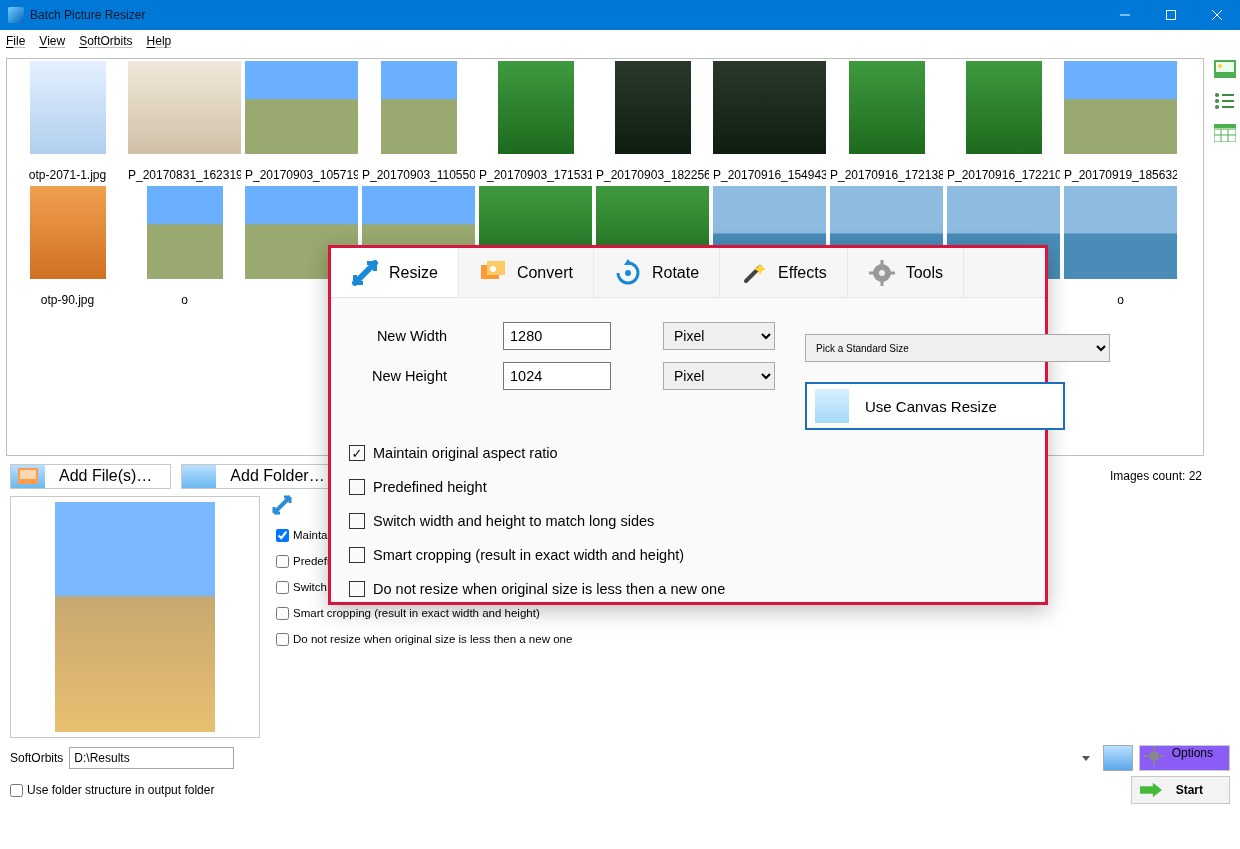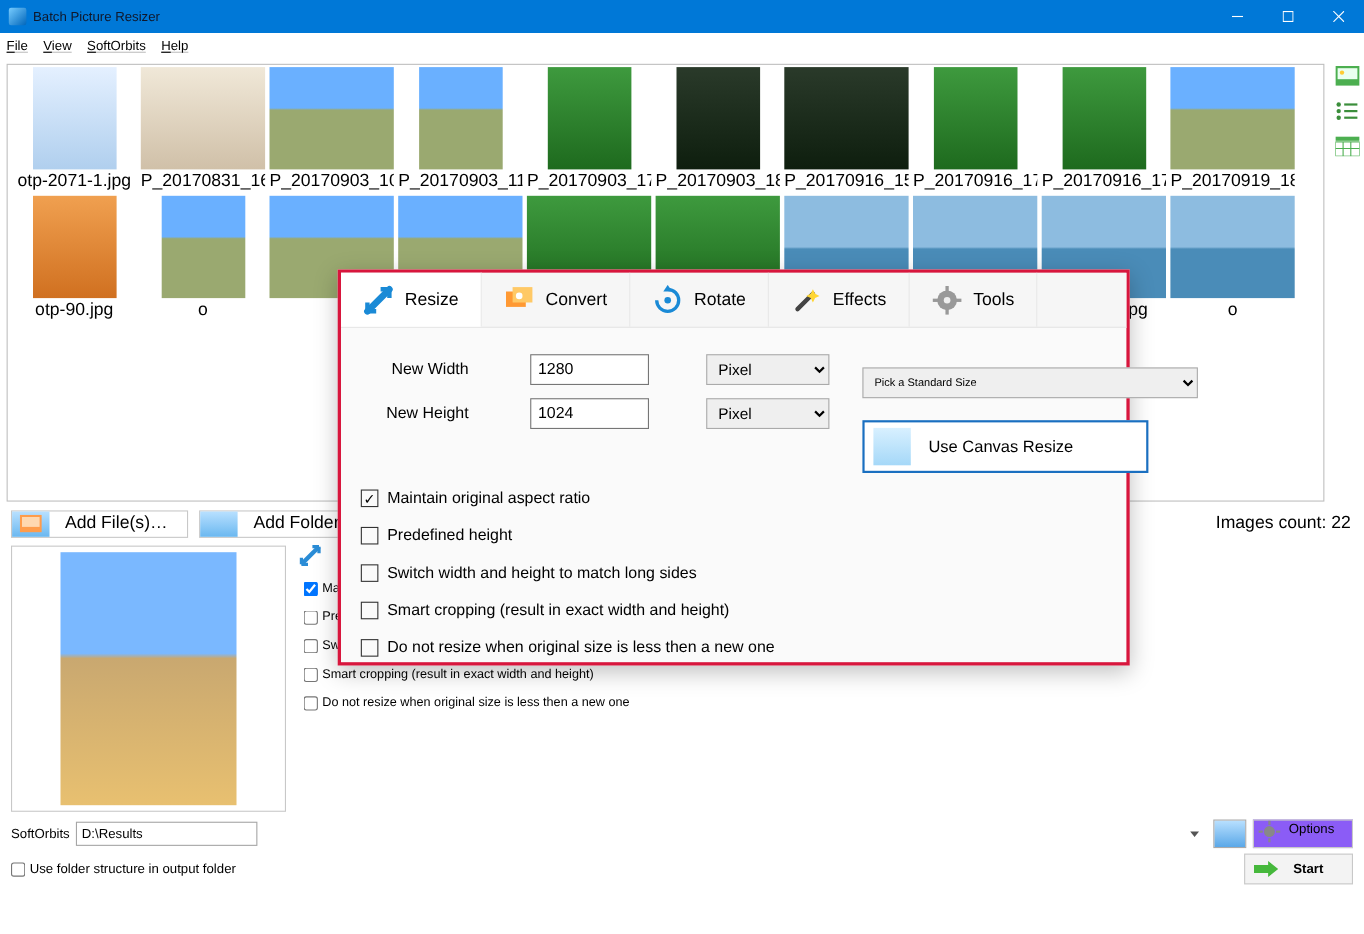--- a/index.html
+++ b/index.html
@@ -18,30 +18,30 @@
 .menubar span { margin-right: 14px; text-decoration: underline; text-decoration-color: rgba(0,0,0,0.25); text-underline-offset: 2px; cursor: default; }
 .menubar span:first-letter { text-decoration: underline; }
 
 
 .main-row { display: flex; height: 410px; }
 .thumb-area { flex: 1; border: 1px solid #bfbfbf; margin: 6px; padding: 2px 4px; overflow: hidden; position: relative; }
 .thumb-grid { display: flex; flex-wrap: wrap; gap: 4px 4px; }
 .thumb { width: 113px; display: flex; flex-direction: column; align-items: center; }
 .thumb-img { width: 113px; height: 93px; background: #b8d8f0; position: relative; overflow: hidden; }
 .thumb-img.portrait { width: 76px; margin: 0 auto; }
-.thumb-label { font-size: 16px; text-align: center; margin-top: 2px; white-space: nowrap; max-width: 113px; overflow: hidden; }
+.thumb-label { font-size: 12px; text-align: center; margin-top: 14px; white-space: nowrap; max-width: 113px; overflow: hidden; }
 .view-buttons { width: 30px; padding: 6px 4px; display: flex; flex-direction: column; gap: 10px; }
 .viewbtn { width: 22px; height: 22px; display: flex; align-items: center; justify-content: center; cursor: pointer; }
 
 
 .addrow { display: flex; align-items: center; padding: 0 10px; height: 32px; margin-top: -2px; }
 .addbtn { display: flex; align-items: center; border: 1px solid #c8c8c8; height: 25px; padding: 0 18px 0 0; margin-right: 10px; font-size: 16px; cursor: pointer; }
 .addbtn .addbtn-icon { width: 34px; height: 23px; background: linear-gradient(#b8e0ff,#6bb8f0); margin-right: 14px; display: flex; align-items: center; justify-content: center; }
 .addbtn .folder-icon { width: 34px; height: 23px; background: linear-gradient(#b8e0ff,#6bb8f0); margin-right: 14px; }
-.imgcount { margin-left: auto; font-size: 16px; margin-right: 2px; }
+.imgcount { margin-left: auto; font-size: 12px; margin-right: 28px; }
 
 
 .lower { display: flex; padding: 0 10px; height: 250px; }
 .preview { width: 250px; border: 1px solid #c8c8c8; margin: 4px 8px 4px 0; background: #fff; display: flex; align-items: center; justify-content: center; }
 .preview-img { width: 160px; height: 230px; background: linear-gradient(#7ab8ff 40%, #c9a870 42%, #e8c070); }
 .lower-panel { flex: 1; position: relative; }
 .small-tabs { display: flex; height: 26px; align-items: center; gap: 24px; padding-left: 4px; }
 .small-tab-icon { width: 20px; height: 20px; }
 .small-opts { padding: 4px 0 0 8px; }
 .small-opts .chk { display: flex; align-items: center; font-size: 11.5px; height: 26px; }
@@ -56,21 +56,21 @@
 .footer .dest-drop { position: absolute; right: 3px; top: 3px; width: 16px; height: 16px; display:flex; align-items:center; justify-content:center; }
 .folder-btn { width: 30px; height: 26px; background: linear-gradient(#b8e0ff,#5ba8e8); border: 1px solid #aaa; }
 .opt-btn { display: flex; align-items: flex-start; border: 1px solid #c8c8c8; height: 26px; padding: 0 16px 0 4px; gap: 8px; background:#8b5cf6; }
 .opt-btn .gear { width: 20px; height: 20px; }
 .footer2 { display:flex; align-items:center; padding: 2px 10px; font-size: 12px; }
 .footer2 input { margin-right: 4px; }
 .start-btn { display:flex; align-items:center; margin-left:auto; border:1px solid #c8c8c8; height: 28px; padding: 0 26px 0 8px; background:#f3f3f3; font-weight:bold; }
 .start-btn .arrow { width: 22px; height: 16px; margin-right: 14px; }
 
 
-.popup { position: absolute; left: 307px; top: 245px; width: 720px; height: 360px; background: #fafafa; border: 3px solid #d8163d; z-index: 50; box-shadow: 0 6px 20px rgba(0,0,0,0.25); }
+.popup { position: absolute; left: 328px; top: 245px; width: 720px; height: 360px; background: #fafafa; border: 3px solid #d8163d; z-index: 50; box-shadow: 0 6px 20px rgba(0,0,0,0.25); }
 .popup-tabs { display: flex; height: 50px; background: #f6f6f6; border-bottom: 1px solid #e4e4e4; }
 .ptab { display: flex; align-items: center; padding: 0 20px; font-size: 16px; gap: 10px; border-right: 1px solid #e8e8e8; cursor: pointer; }
 .ptab.active { background: #fff; }
 .ptab .pt-icon { width: 28px; height: 28px; }
 .popup-body { padding: 18px 14px 0 18px; display: flex; gap: 30px; }
 .col-left { }
 .row-f { display: flex; align-items: center; height: 40px; gap: 44px; }
 .row-f .lbl { width: 110px; text-align: right; font-size: 14.5px; padding-right: 12px; }
 .row-f input[type=text] { width: 108px; height: 28px; border: 1px solid #767676; padding: 0 6px; font-size: 14.5px; }
 .row-f select { width: 112px; height: 28px; border: 1px solid #aaa; margin-left: 8px; font-size: 14px; background:#efefef; padding: 0 6px; }

